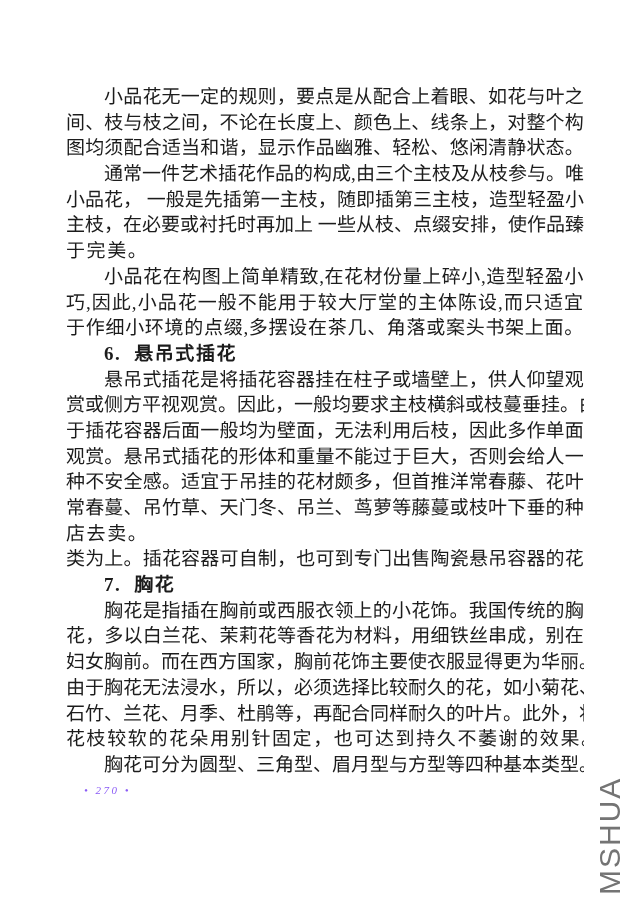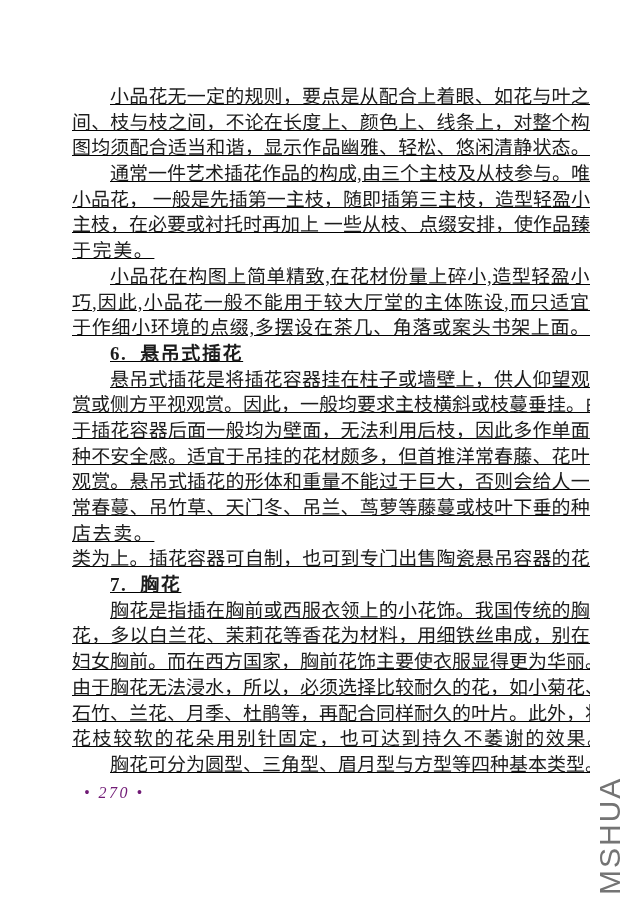--- a/index.html
+++ b/index.html
@@ -7,46 +7,45 @@
     position: relative;
     width: 637px;
     height: 901px;
     margin: 0 auto;
     background: #ffffff;
     overflow: hidden;
     font-family: "Liberation Serif", "DejaVu Serif", serif;
   }
   .text-block {
     position: absolute;
-    left: 72px;
+    left: 66px;
     top: 84px;
     width: 518px;
-    text-decoration: underline;
   }
   .line {
     box-sizing: border-box;
     width: 518px;
     height: 25.7px;
     line-height: 25.7px;
     font-size: 19px;
     color: #1c1c1c;
     white-space: pre;
     overflow: hidden;
   }
   .line.indent { padding-left: 38px; }
   .line.bold   { font-weight: 700; }
   .line.loose .line-text { letter-spacing: 1.6px; }
   .page-number {
     position: absolute;
     left: 84px;
     top: 784px;
-    font-size: 16px;
+    font-size: 11px;
     font-style: italic;
     letter-spacing: 2.5px;
-    color: #701a75;
+    color: #8b5cf6;
     font-family: "Liberation Serif", "DejaVu Serif", serif;
   }
   .watermark {
     position: absolute;
     left: 593px;
     top: 779px;
     height: 116px;
     writing-mode: vertical-rl;
     transform: rotate(180deg);
     font-family: "Liberation Sans", "DejaVu Sans", sans-serif;
@@ -68,22 +67,22 @@
       <div class="line"><span class="line-text" style="letter-spacing: 0.00837054px;">小品花， 一般是先插第一主枝，随即插第三主枝，造型轻盈小</span></div>
       <div class="line"><span class="line-text" style="letter-spacing: 0.00837054px;">主枝，在必要或衬托时再加上 一些从枝、点缀安排，使作品臻</span></div>
       <div class="line loose"><span class="line-text">于完美。</span></div>
       <div class="line indent"><span class="line-text" style="letter-spacing: 0.557091px;">小品花在构图上简单精致,在花材份量上碎小,造型轻盈小</span></div>
       <div class="line"><span class="line-text" style="letter-spacing: 1.02623px;">巧,因此,小品花一般不能用于较大厅堂的主体陈设,而只适宜</span></div>
       <div class="line"><span class="line-text" style="letter-spacing: 0.712384px;">于作细小环境的点缀,多摆设在茶几、角落或案头书架上面。</span></div>
       <div class="line indent bold loose"><span class="line-text">6.  悬吊式插花</span></div>
       <div class="line indent"><span class="line-text" style="letter-spacing: 0.199375px;">悬吊式插花是将插花容器挂在柱子或墙壁上，供人仰望观</span></div>
       <div class="line"><span class="line-text">赏或侧方平视观赏。因此，一般均要求主枝横斜或枝蔓垂挂。由</span></div>
       <div class="line"><span class="line-text" style="letter-spacing: 0.184606px;">于插花容器后面一般均为壁面，无法利用后枝，因此多作单面</span></div>
+      <div class="line"><span class="line-text" style="letter-spacing: 0.184606px;">观赏。悬吊式插花的形体和重量不能过于巨大，否则会给人一</span></div>
       <div class="line"><span class="line-text" style="letter-spacing: 0.184606px;">种不安全感。适宜于吊挂的花材颇多，但首推洋常春藤、花叶</span></div>
-      <div class="line"><span class="line-text" style="letter-spacing: 0.184606px;">观赏。悬吊式插花的形体和重量不能过于巨大，否则会给人一</span></div>
       <div class="line"><span class="line-text" style="letter-spacing: 0.184606px;">常春蔓、吊竹草、天门冬、吊兰、茑萝等藤蔓或枝叶下垂的种</span></div>
       <div class="line loose"><span class="line-text">店去卖。</span></div>
       <div class="line"><span class="line-text" style="letter-spacing: 0.184606px;">类为上。插花容器可自制，也可到专门出售陶瓷悬吊容器的花</span></div>
       <div class="line indent bold loose"><span class="line-text">7.  胸花</span></div>
       <div class="line indent"><span class="line-text" style="letter-spacing: 0.199375px; text-align: center;">胸花是指插在胸前或西服衣领上的小花饰。我国传统的胸</span></div>
       <div class="line"><span class="line-text" style="letter-spacing: 0.184606px;">花，多以白兰花、茉莉花等香花为材料，用细铁丝串成，别在</span></div>
       <div class="line"><span class="line-text">妇女胸前。而在西方国家，胸前花饰主要使衣服显得更为华丽。</span></div>
       <div class="line"><span class="line-text">由于胸花无法浸水，所以，必须选择比较耐久的花，如小菊花、</span></div>
       <div class="line"><span class="line-text">石竹、兰花、月季、杜鹃等，再配合同样耐久的叶片。此外，将</span></div>
       <div class="line loose"><span class="line-text">花枝较软的花朵用别针固定，也可达到持久不萎谢的效果。</span></div>

